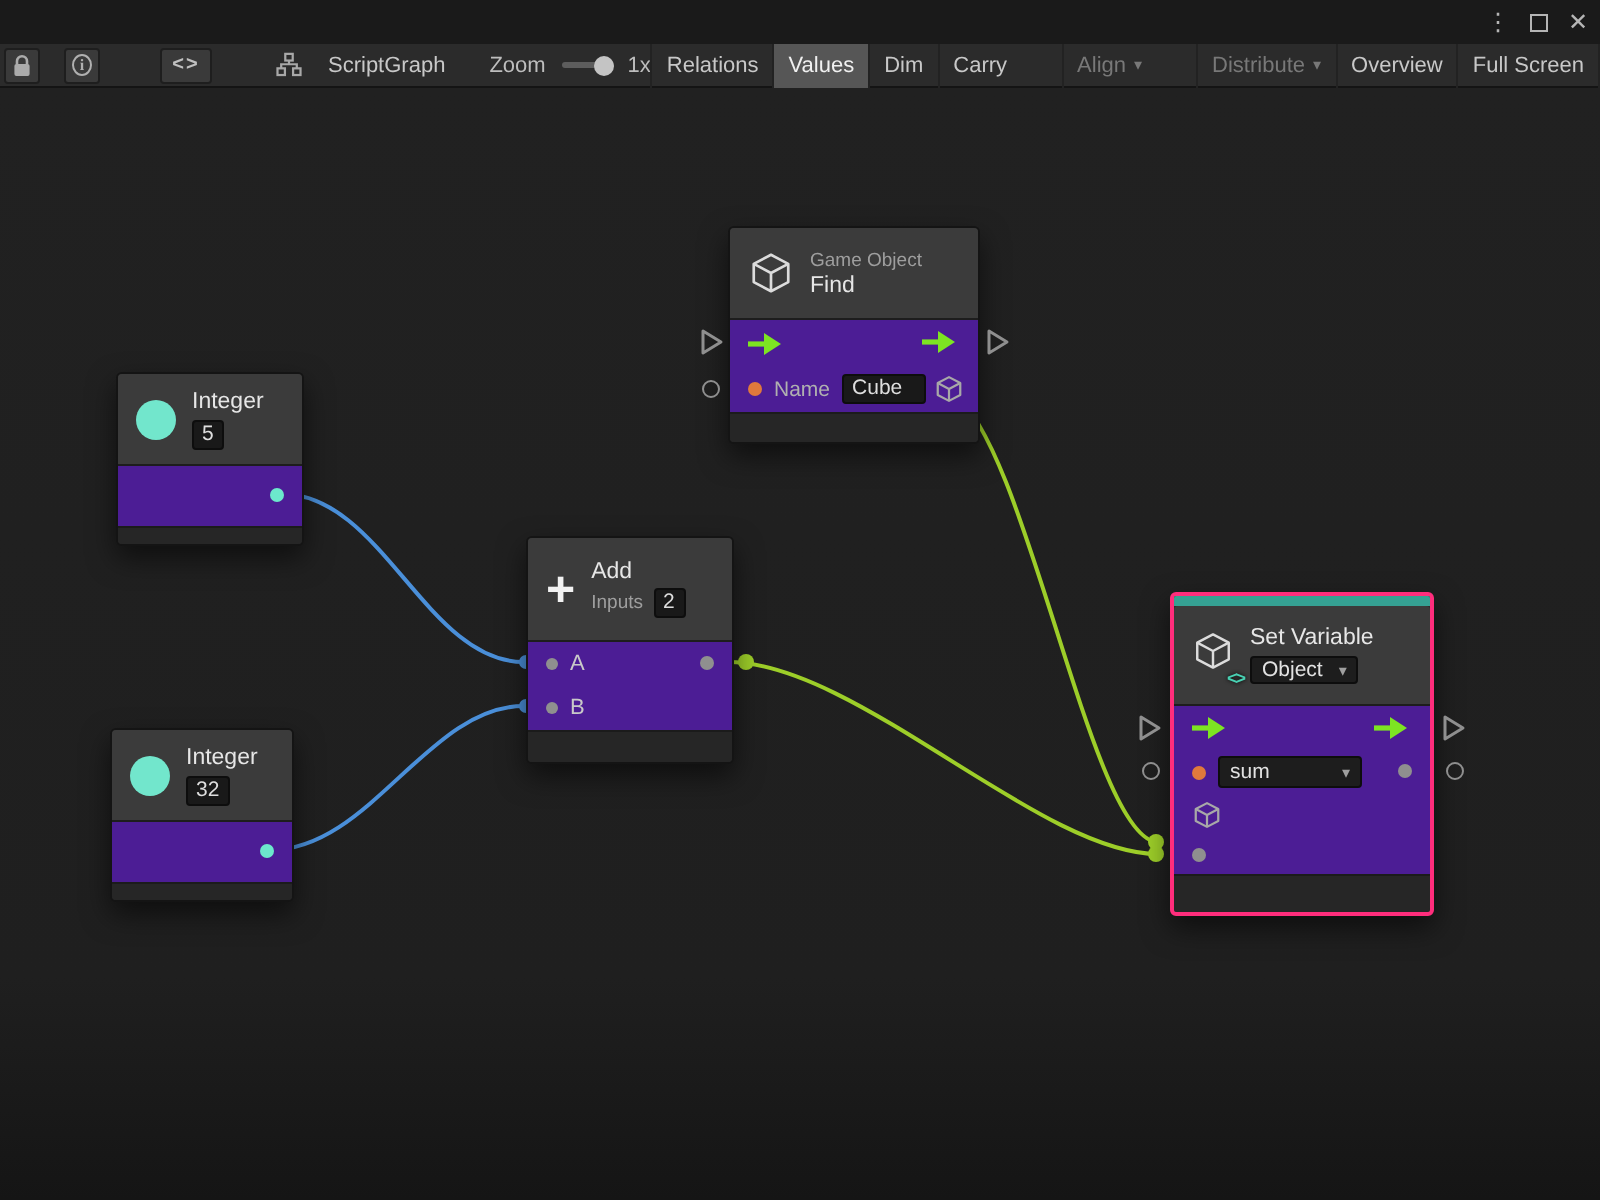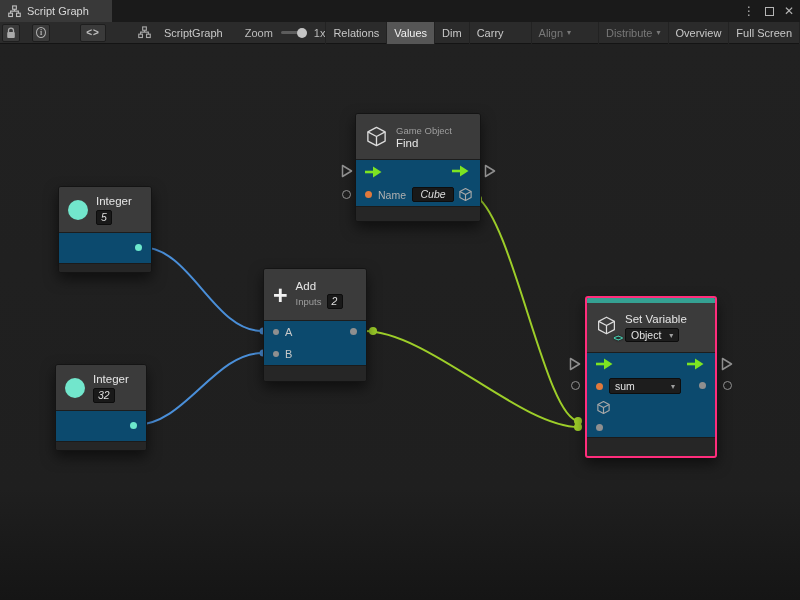--- a/index.html
+++ b/index.html
@@ -36,58 +36,47 @@
   .canvas { position:absolute; top:44px; left:0; right:0; bottom:0; background:linear-gradient(180deg,#212121 0%, #1f1f1f 80%, #151515 100%); }
   .wires { position:absolute; top:0; left:0; width:800px; height:600px; z-index:1; }
 
   
   .node { position:absolute; z-index:2; background:#2c2c2c; border:1px solid #141414; border-radius:3px; box-shadow:0 6px 14px rgba(0,0,0,.55); }
   .node.selected { border:2px solid #ff2d7c; }
   .n-header { background:#3b3b3b; border-bottom:1px solid #1d1d1d; display:flex; align-items:center; gap:8px; padding:0 9px; border-radius:2px 2px 0 0; }
   .hcol { display:flex; flex-direction:column; justify-content:center; gap:3px; }
   .n-title { color:#e6e6e6; font-size:11.5px; white-space:nowrap; }
   .n-sub { color:#9e9e9e; font-size:9.5px; white-space:nowrap; }
-  .n-row { position:relative; display:flex; align-items:center; background:#0c4a6e; padding:0 9px; gap:6px; }
+  .n-row { position:relative; display:flex; align-items:center; background:#4c1d95; padding:0 9px; gap:6px; }
   .n-footer { background:#262626; border-top:1px solid #1b1b1b; border-radius:0 0 2px 2px; }
   .var-strip { height:5px; background:#35a193; border-radius:1px 1px 0 0; }
 
   .int-icon { width:20px; height:20px; border-radius:50%; background:#72e6cc; flex:0 0 auto; }
   .plus-icon { color:#f2f2f2; font-size:25px; font-weight:bold; line-height:22px; flex:0 0 auto; }
   .code-overlay { position:absolute; right:-5px; bottom:-3px; color:#49d2b4; font-size:9px; font-weight:bold; letter-spacing:-1px; text-shadow:0 0 2px #000; }
 
   .dot { width:7px; height:7px; border-radius:50%; display:inline-block; }
   .dot.teal { background:#6ce8cc; }
   .dot.gray { background:#8f8f8f; }
   .dot.orange { background:#e0793c; }
   .abs { position:absolute; }
 
-  .vbox { background:#191919; border:1px solid #0d0d0d; border-radius:2px; color:#dedede; font-size:10.5px; padding:0 4px; height:15px; line-height:13px; min-width:16px; text-align:center; display:inline-block;font-style:italic; }
+  .vbox { background:#191919; border:1px solid #0d0d0d; border-radius:2px; color:#dedede; font-size:10.5px; padding:0 4px; height:15px; line-height:13px; min-width:16px; display:inline-block; }
   .dropdown { background:#1d1d1d; border:1px solid #0d0d0d; border-radius:2px; color:#e2e2e2; font-size:10.5px; height:16px; display:flex; align-items:center; padding:0 5px; gap:8px; }
   .dropdown .caret { color:#9f9f9f; }
   .ring { width:9px; height:9px; border:1.5px solid #8f8f8f; border-radius:50%; display:inline-block; background:transparent; }
   .port-label { color:#c9c9c9; font-size:11px; }
   .dim-label { color:#b0b0b0; font-size:10.5px; }
 </style>
 </head>
 <body>
 
 <div class="window">
 
   <div class="titlebar">
-    <div class="tab">
-      <svg width="13" height="13" viewBox="0 0 14 14">
-          <g fill="none" stroke="#bdbdbd" stroke-width="1.2">
-            <rect x="5" y="1" width="4" height="3.6"></rect>
-            <rect x="0.8" y="8.8" width="4" height="3.6"></rect>
-            <rect x="9.2" y="8.8" width="4" height="3.6"></rect>
-            <path d="M7 4.6 V6.6 M2.8 8.8 V6.6 H11.2 V8.8"></path>
-          </g>
-        </svg>
-      <span class="tab-title">Script Graph</span>
-    </div>
     <div class="win-controls">
       <span class="glyph-btn">⋮</span>
       <span class="maxbox"></span>
       <span class="glyph-btn">✕</span>
     </div>
   </div>
 
   <div class="toolbar">
     <span class="sq-btn" style="margin-left:2px;">
       <svg width="10" height="12" viewBox="0 0 10 12">
@@ -187,21 +176,21 @@
         <span class="n-title">Integer</span>
         <span class="vbox" style="align-self:flex-start;">32</span>
       </span>
     </div>
     <div class="n-row" style="height:30px;">
       <span class="dot teal abs" style="right:9px; top:11px;"></span>
     </div>
     <div class="n-footer" style="height:9px;"></div>
   </div>
 
-  <div class="node" style="left:355px; top:113px; width:126px;">
+  <div class="node" style="left:364px; top:113px; width:126px;">
     <div class="n-header" style="height:46px;">
       <svg viewBox="0 0 24 24" width="23" height="23">
           <g fill="none" stroke="#dcdcdc" stroke-width="1.4" stroke-linejoin="round">
             <path d="M12 2.5 L21 7.25 V16.75 L12 21.5 L3 16.75 V7.25 Z"></path>
             <path d="M3 7.25 L12 12 L21 7.25 M12 12 V21.5"></path>
           </g>
         </svg>
       <span class="hcol" style="gap:1px;">
         <span class="n-sub">Game Object</span>
         <span class="n-title">Find</span>

